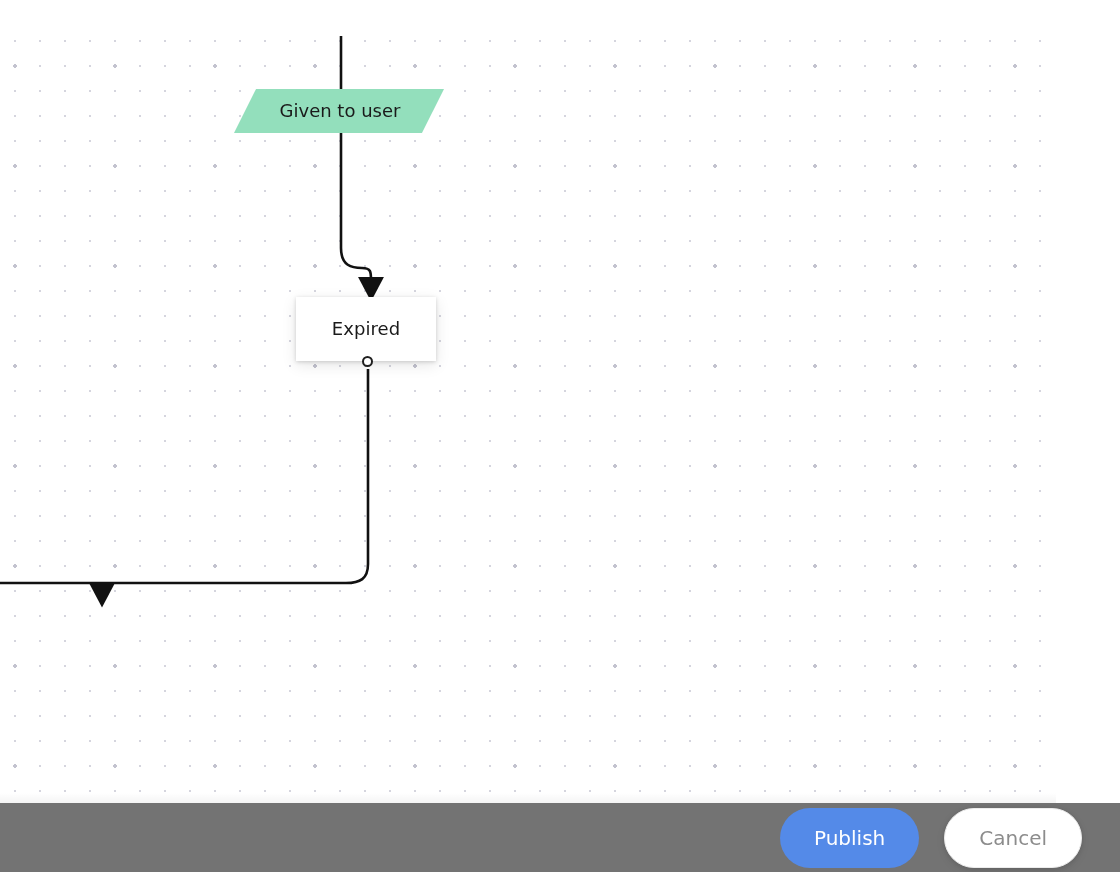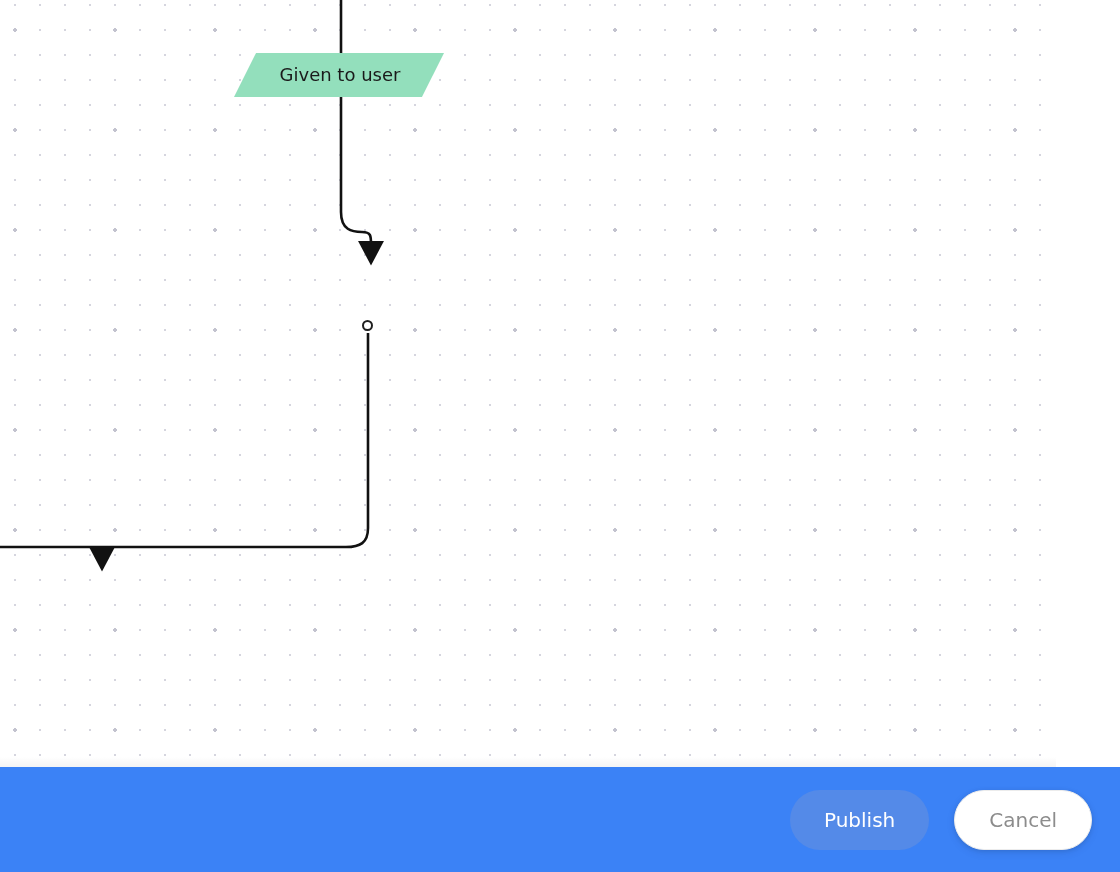--- a/index.html
+++ b/index.html
@@ -27,20 +27,21 @@
     position: relative;
     width: 1056px;
     height: 767px;
     background-color: #ffffff;
     background-image:
       radial-gradient(circle at 15px 15px, #c3c3cf 1.6px, transparent 1.7px),
       radial-gradient(circle at 15px 15px, #d5d5de 0.9px, transparent 1.0px);
     background-size: 100px 100px, 25px 25px;
     background-position: 0 -85px, 0 -10px;
     overflow: hidden;
+    margin-top: 36px;
   }
 
   #canvas::after {
     content: "";
     position: absolute;
     left: 0; right: 0; bottom: 0;
     height: 10px;
     background: linear-gradient(to bottom, rgba(0,0,0,0) 0%, rgba(0,0,0,0.045) 100%);
     pointer-events: none;
   }
@@ -113,26 +114,26 @@
   #handle-expired-out {
     left: 362px;
     top: 320px;
   }
 
   
   #footer {
     position: relative;
     flex: 1 1 auto;
     width: 1120px;
-    background: #3b82f6;
+    background: #737373;
     display: flex;
     align-items: center;
     justify-content: flex-end;
     gap: 25px;
-    padding-right: 28px;
+    padding-right: 38px;
   }
 
   .btn {
     border: none;
     border-radius: 999px;
     font-family: "DejaVu Sans", "Liberation Sans", sans-serif;
     font-size: 20px;
     line-height: 1;
     cursor: pointer;
     height: 60px;
@@ -182,20 +183,23 @@
                C368,543 360,547 346,547
                L-12,547" fill="none" stroke="#111111" stroke-width="2.6"></path>
 
       <path d="M102,547 L102,550" fill="none" stroke="#111111" stroke-width="2.6" marker-end="url(#arrowhead)"></path>
     </svg>
 
     <div id="node-given">
       <span class="node-label">Given to user</span>
     </div>
 
+    <div id="node-expired" class="node">
+      <span class="node-label">Expired</span>
+    </div>
 
     <div class="node-handle" id="handle-expired-out"></div>
 
 
   </div>
 
   <div id="footer">
 
     <button class="btn btn-primary">Publish</button>
 

